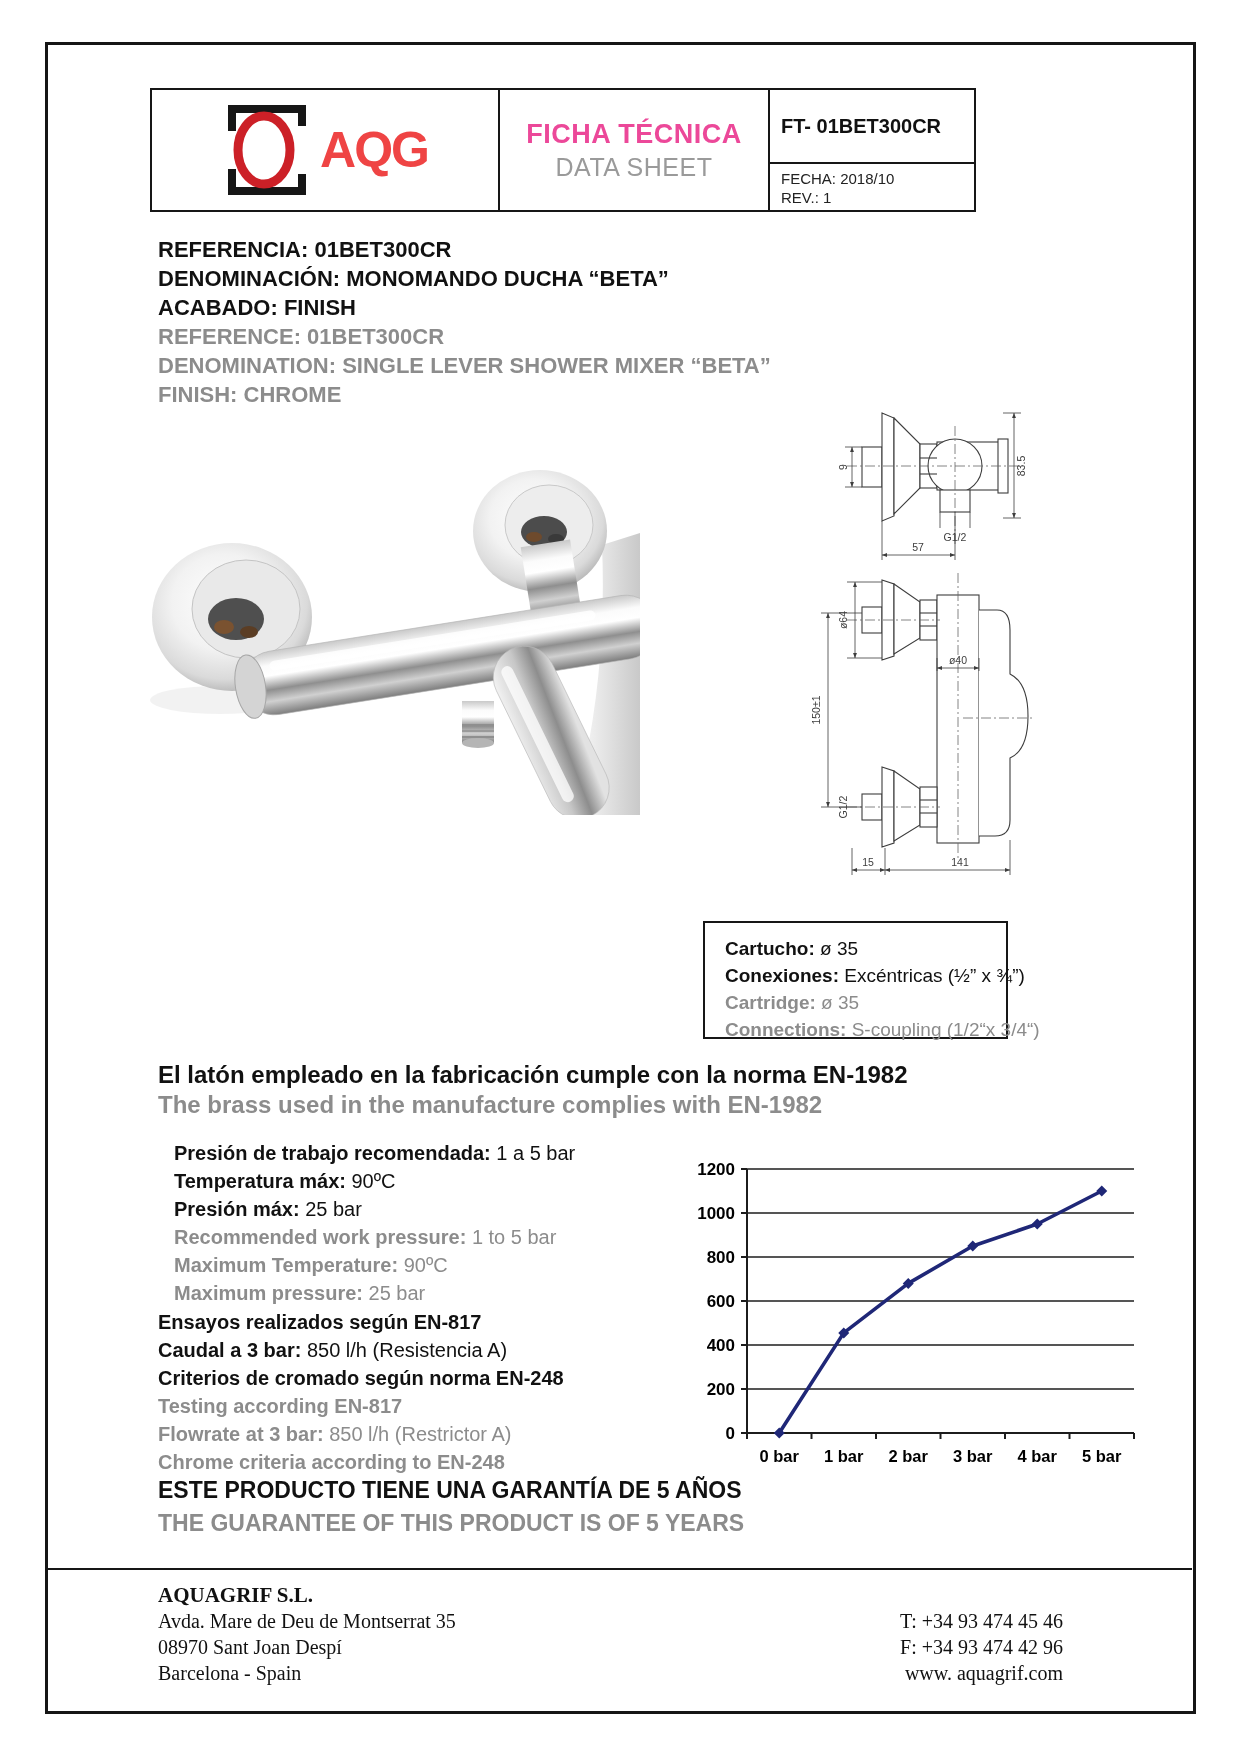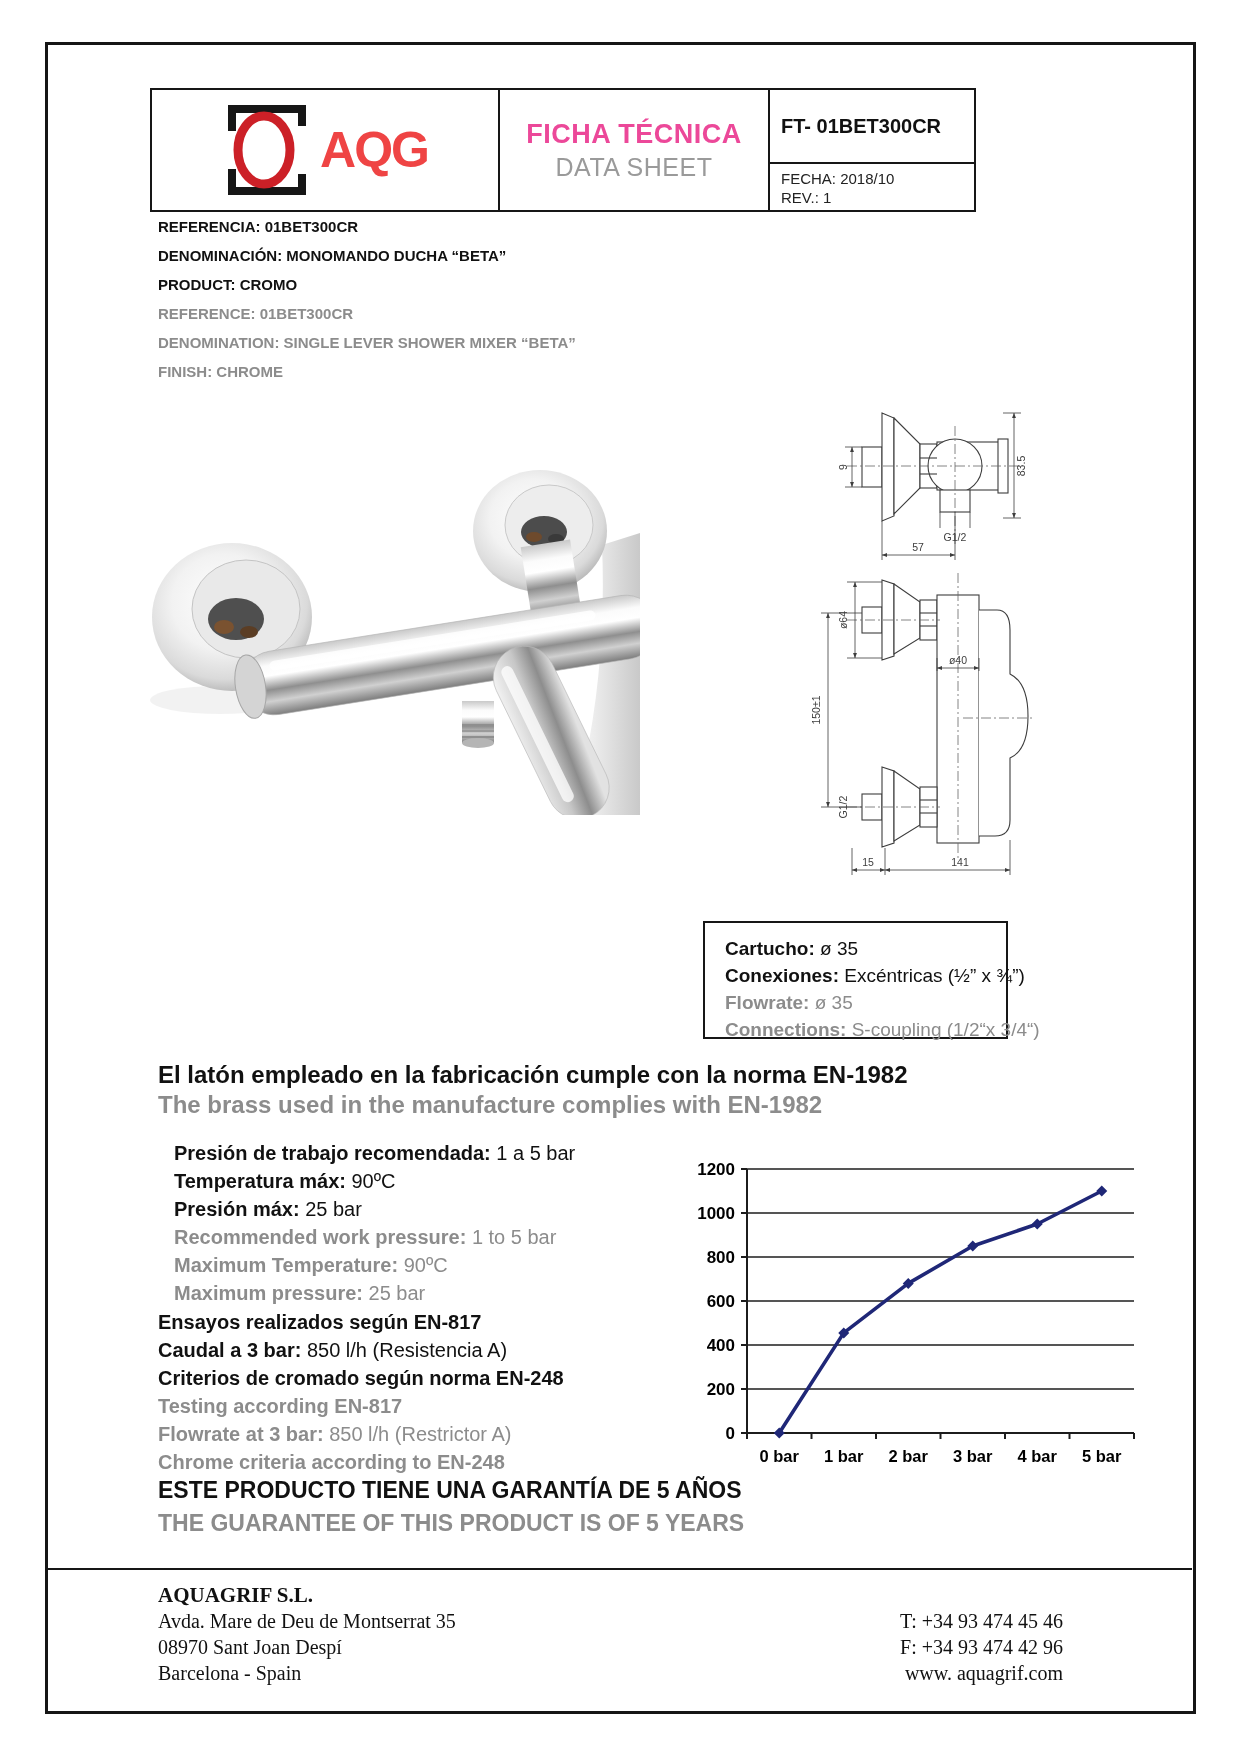--- a/index.html
+++ b/index.html
@@ -14,21 +14,21 @@
   .hdr{left:150px;top:88px;width:822px;height:120px;border:2px solid #161616;display:flex;}
   .hdr-logo{width:346px;border-right:2px solid #161616;display:flex;align-items:center;justify-content:center;}
   .logo-word{font-size:50px;font-weight:bold;letter-spacing:-2px;color:#ef4444;margin-left:6px;}
   .hdr-title{flex:1;border-right:2px solid #161616;display:flex;flex-direction:column;align-items:center;justify-content:center;}
   .t-es{font-size:27px;font-weight:bold;color:#ec4899;letter-spacing:.5px;}
   .t-en{font-size:25px;font-weight:normal;color:#9a9a9a;letter-spacing:.5px;margin-top:3px;}
   .hdr-right{width:204px;display:flex;flex-direction:column;}
   .hdr-code{height:72px;border-bottom:2px solid #161616;display:flex;align-items:center;padding-left:11px;font-size:20px;font-weight:bold;}
   .hdr-meta{padding:5px 0 0 11px;font-size:15px;line-height:19px;color:#222;}
   
-  .ident{left:158px;top:212px;line-height:29px;font-size:15px;font-weight:bold;}
+  .ident{left:158px;top:235px;line-height:29px;font-size:22px;font-weight:bold;}
   .ident p{margin:0;}
   .gray{color:#8c8c8c;}
   
   .cartbox{left:703px;top:921px;width:305px;height:118px;border:2px solid #161616;padding:12px 0 0 20px;box-sizing:border-box;font-size:19px;line-height:27px;}
   .cartbox p{margin:0;white-space:nowrap;}
   .lbl{font-weight:bold;}
   
   .blk p{margin:0;}
   .brass{left:158px;top:1060px;font-size:24px;font-weight:bold;line-height:30px;}
   .specs{left:174px;top:1139px;font-size:20px;line-height:28px;}
@@ -69,21 +69,21 @@
       <div class="hdr-meta">
         <div>FECHA: 2018/10</div>
         <div>REV.: 1</div>
       </div>
     </div>
   </div>
 
   <div class="abs ident blk">
     <p>REFERENCIA: 01BET300CR</p>
     <p>DENOMINACIÓN: MONOMANDO DUCHA “BETA”</p>
-    <p>PRODUCT: CROMO</p>
+    <p>ACABADO: FINISH</p>
     <p class="gray">REFERENCE: 01BET300CR</p>
     <p class="gray">DENOMINATION: SINGLE LEVER SHOWER MIXER “BETA”</p>
     <p class="gray">FINISH: CHROME</p>
   </div>
 
   <svg class="abs" style="left:120px;top:395px;" width="520" height="420" viewBox="0 0 520 420">
     <defs>
       <radialGradient id="escG" cx="45%" cy="40%" r="65%">
         <stop offset="0" stop-color="#ffffff"></stop>
           <stop offset=".5" stop-color="#f2f2f2"></stop>
@@ -227,21 +227,21 @@
       <text x="85" y="332" transform="rotate(-90 85 332)">150±1</text>
       <text x="112" y="429" transform="rotate(-90 112 429)">G1/2</text>
       <text x="133" y="488">15</text>
       <text x="225" y="488">141</text>
     </g>
   </svg>
 
   <div class="abs cartbox">
     <p><span class="lbl">Cartucho:</span><span> ø 35</span></p>
     <p><span class="lbl">Conexiones:</span><span> Excéntricas (½” x ¾”)</span></p>
-    <p class="gray"><span class="lbl">Flowrate:</span><span> ø 35</span></p>
+    <p class="gray"><span class="lbl">Cartridge:</span><span> ø 35</span></p>
     <p class="gray"><span class="lbl">Connections:</span><span> S-coupling (1/2“x 3/4“)</span></p>
   </div>
 
   <div class="abs brass blk">
     <p>El latón empleado en la fabricación cumple con la norma EN-1982</p>
     <p class="gray">The brass used in the manufacture complies with EN-1982</p>
   </div>
 
   <div class="abs specs blk">
     <p><span class="lbl">Presión de trabajo recomendada:</span><span> 1 a 5 bar</span></p>

